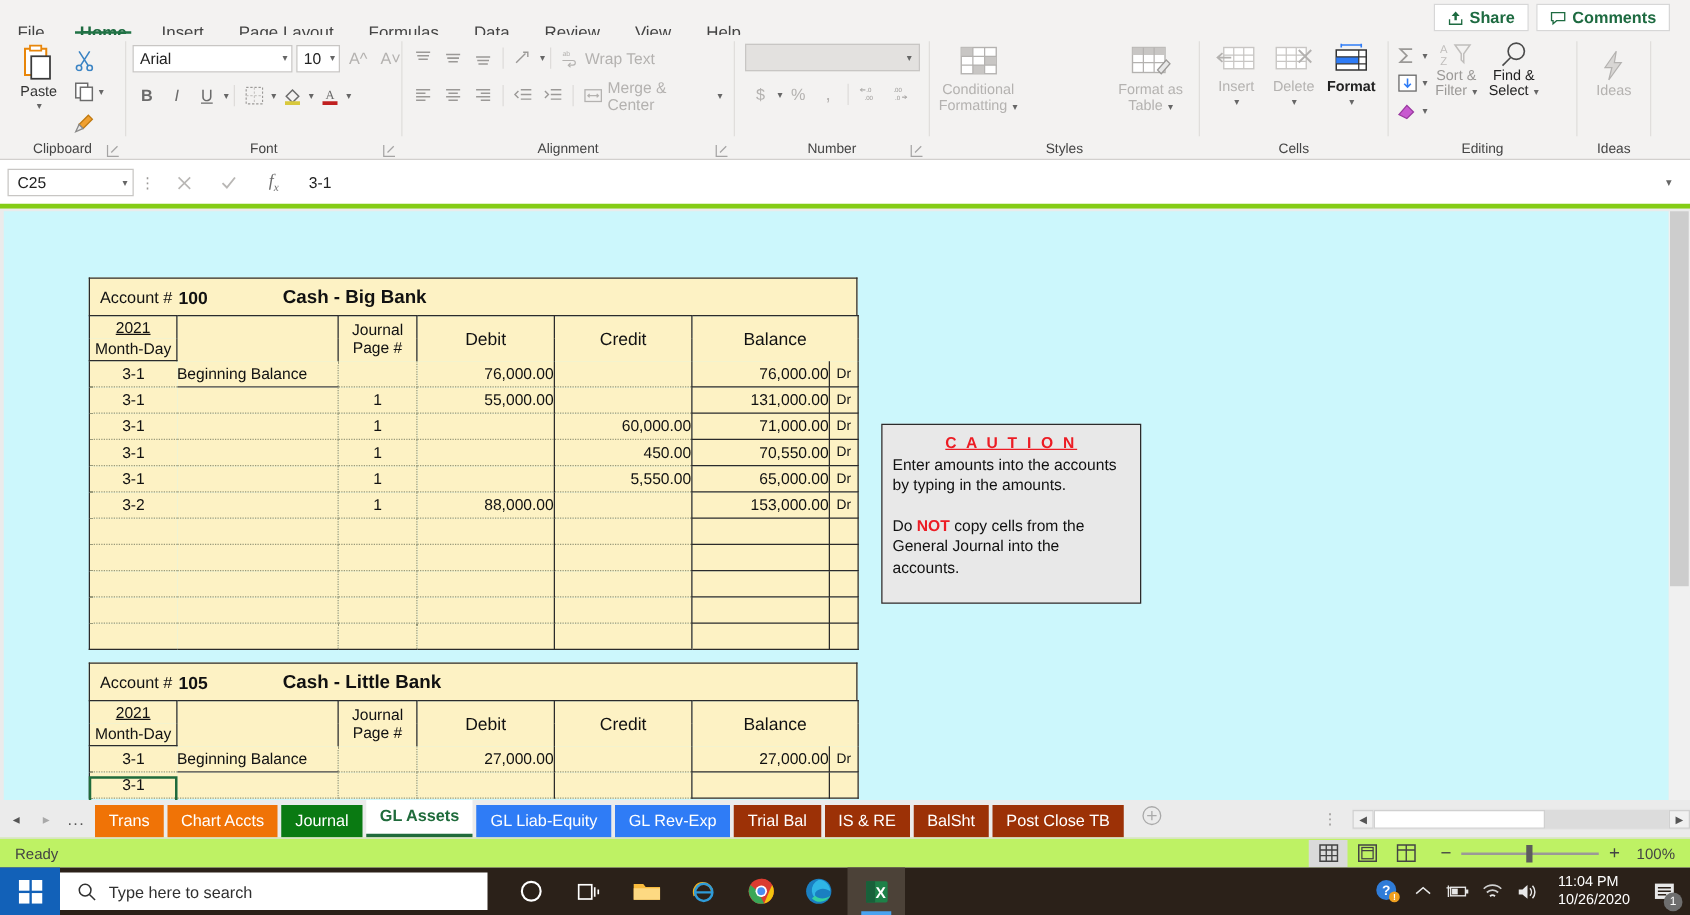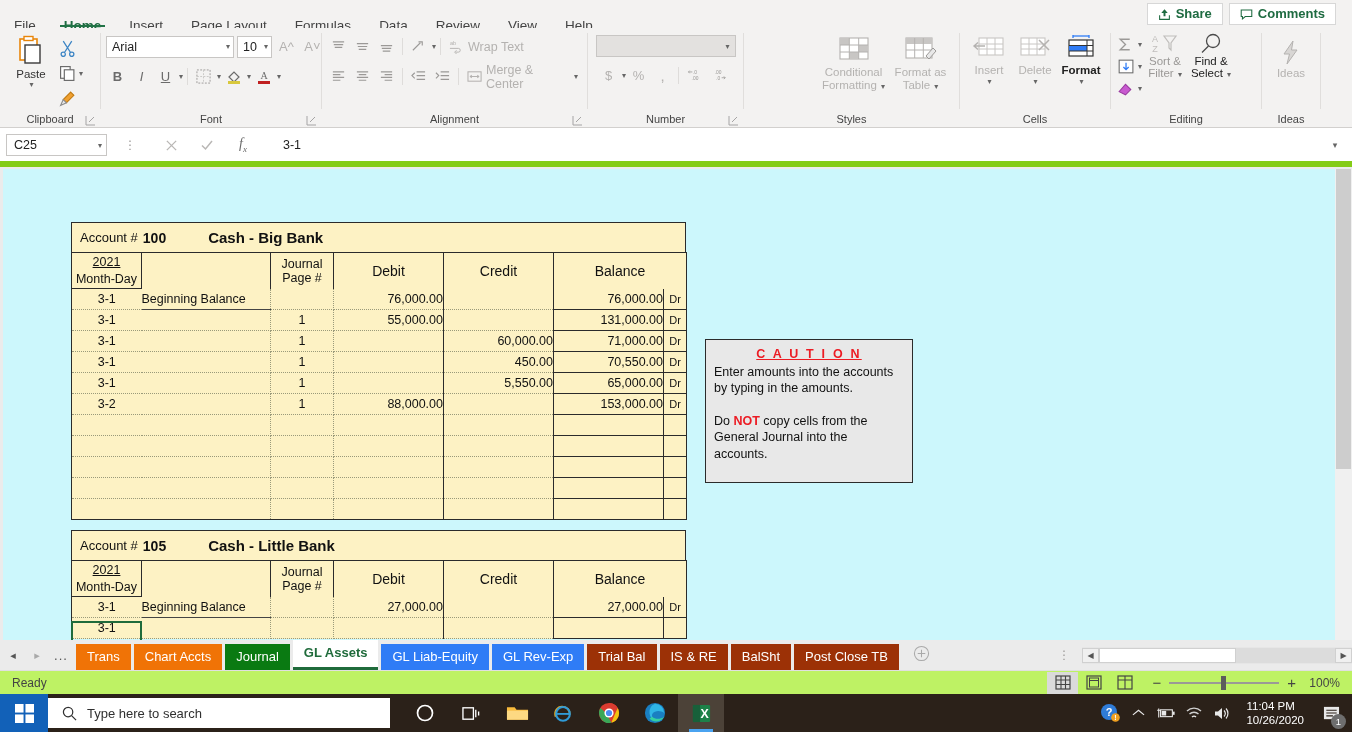--- a/index.html
+++ b/index.html
@@ -109,22 +109,21 @@
     width: 46px; display: flex; flex-direction: column; align-items: center;
     padding-top: 14px; cursor: pointer; font-size: 11.5px; color: #9b9997; line-height: 12px;
     text-align: center;
   }
   .editbtn.en { color: #222; }
 
   
   .fbar {
     position: absolute; top: 129px; left: 0; width: 1352px; height: 38px;
     background: #fff; display: flex; align-items: center; padding: 0 6px;
-    border-bottom: 6px solid #84cc16;
-    gap: 12px;
+    border-bottom: 4px solid #84cc16;
   }
   .namebox {
     width: 101px; height: 22px; border: 1px solid #c8c6c4; background: #fff;
     display: flex; align-items: center; justify-content: space-between;
     padding: 0 4px 0 7px; font-size: 12.5px; color: #222; cursor: pointer;
   }
   .fb-dots { width: 22px; text-align: center; color: #9b9997; font-size: 12px; cursor: pointer; }
   .fb-icons { display: flex; align-items: center; gap: 0px; }
   .fb-icons > div { width: 36px; height: 22px; display:flex; align-items:center;
                     justify-content:center; font-size: 14px; color: #b9b7b5; cursor: pointer; }
@@ -154,21 +153,21 @@
   }
   .title-band span { color: #3a4ce0; font-size: 17px; letter-spacing: .2px; }
 
   .acct-box {
     position: absolute; background: #fdf2c4; border: 1px solid #2b2b2b;
     border-bottom: none;
     display: flex; align-items: center; padding-left: 8px;
   }
   .acct-box .lbl { font-size: 13px; color: #111; }
   .acct-box .num { font-size: 14px; color: #111; font-weight: bold; margin-left: 5px; }
-  .acct-box .nm  { font-size: 15px; color: #111; font-weight: bold; margin-left: 38px; }
+  .acct-box .nm  { font-size: 15px; color: #111; font-weight: bold; margin-left: 56px; }
 
   table.lt { border-collapse: collapse; table-layout: fixed; }
   table.lt td, table.lt th {
     background: #fdf2c4; font-size: 12.5px; color: #111; padding: 0;
     height: 21px; font-weight: normal;
   }
   .hrow td { font-weight: bold; text-align: center; vertical-align: middle; }
   .bb { border-bottom: 1px solid #2b2b2b; }
   .bt { border-top: 1px solid #2b2b2b; }
   .bl { border-left: 1px solid #2b2b2b; }
@@ -519,21 +518,21 @@
       </div>
       <div class="grp-label">Number</div>
       <svg class="dialog-launcher" viewBox="0 0 11 11">
         <path d="M1 1v9h9" fill="none" stroke="#666" stroke-width="1"></path>
           <path d="M4 7 L9 2" stroke="#666" stroke-width="1"></path>
       </svg>
     </div>
     <div class="grp-sep"></div>
 
     <div class="grp" style="width:215px">
-      <div class="grp-body" style="justify-content:flex-end;margin-left:30px;">
+      <div class="grp-body" style="justify-content:space-between;">
         <div class="bigbtn">
           <svg width="38" height="32" viewBox="0 0 38 32">
             <rect x="5" y="4" width="28" height="21" fill="#fff" stroke="#b4b2b0" stroke-width="1.1"></rect>
             <rect x="5" y="4" width="9.3" height="7" fill="#c8c6c4"></rect>
               <rect x="23.7" y="11" width="9.3" height="7" fill="#c8c6c4"></rect>
             <rect x="14.3" y="18" width="9.4" height="7" fill="#c8c6c4"></rect>
             <path d="M14.3 4v21M23.7 4v21M5 11h28M5 18h28" stroke="#b4b2b0" stroke-width="1"></path>
           </svg>
           <span>Conditional<br>Formatting <span class="caret">▾</span></span>
         </div>

